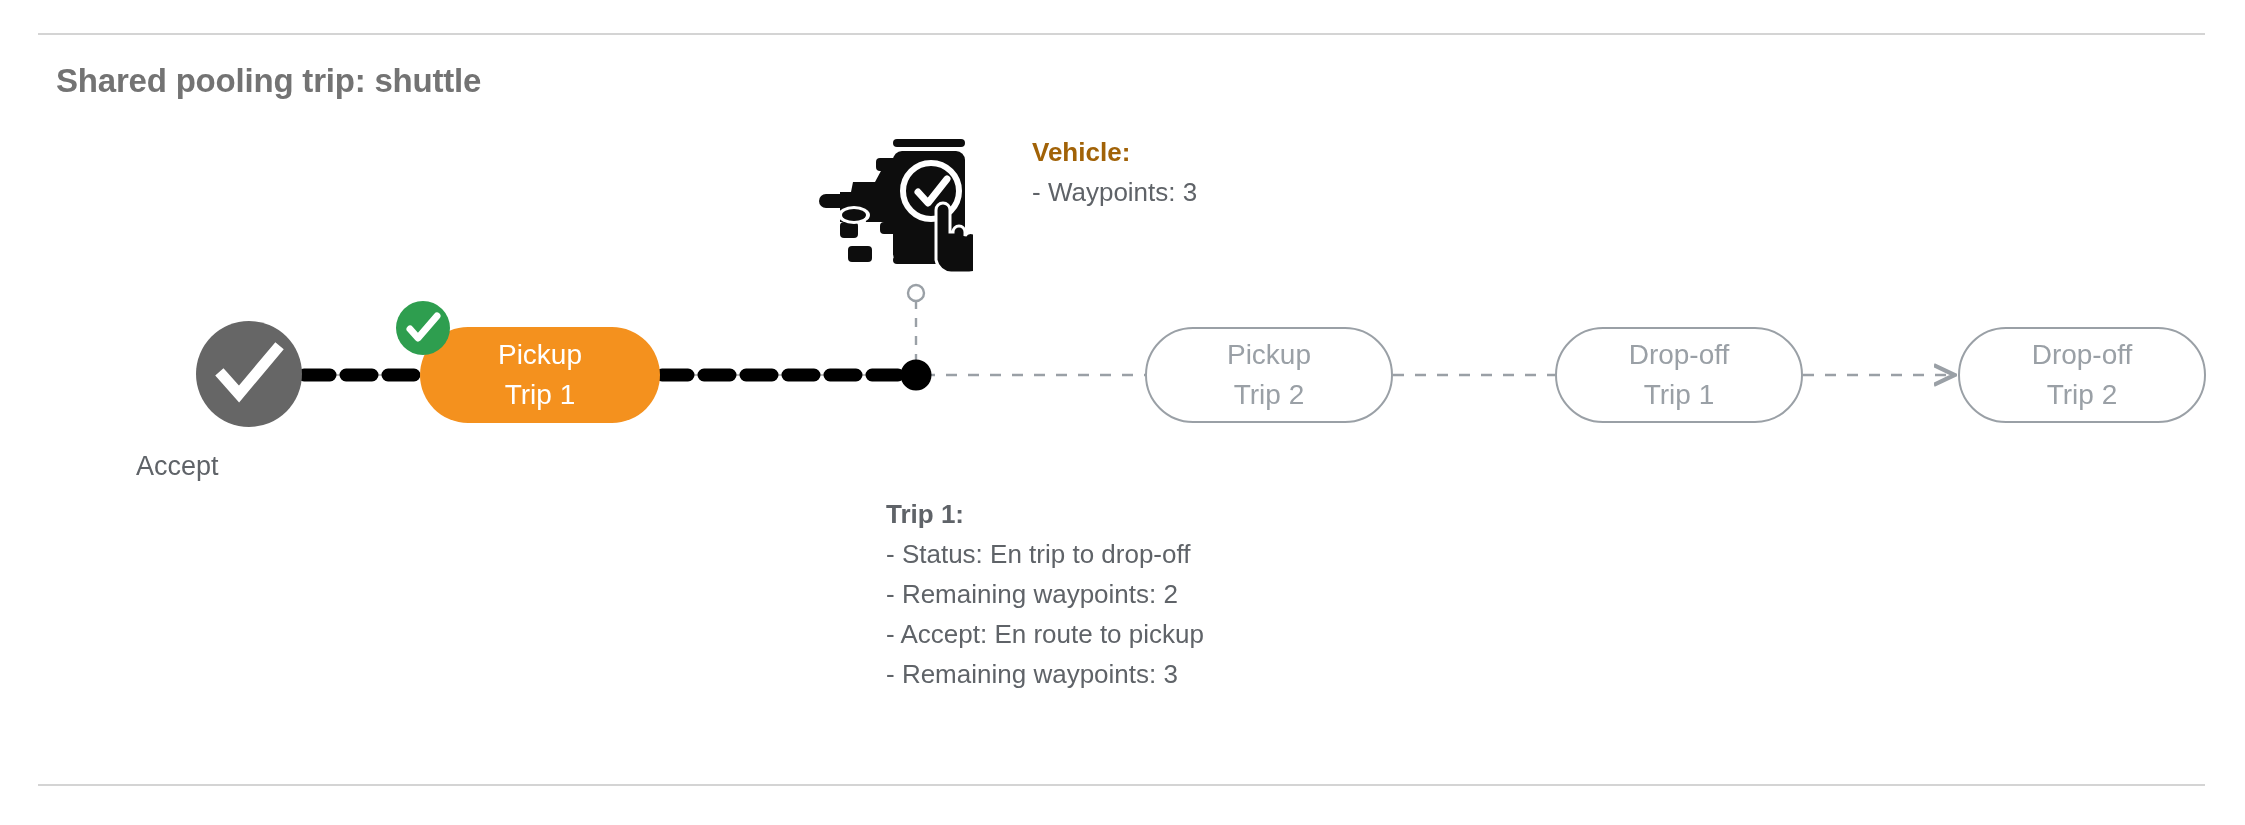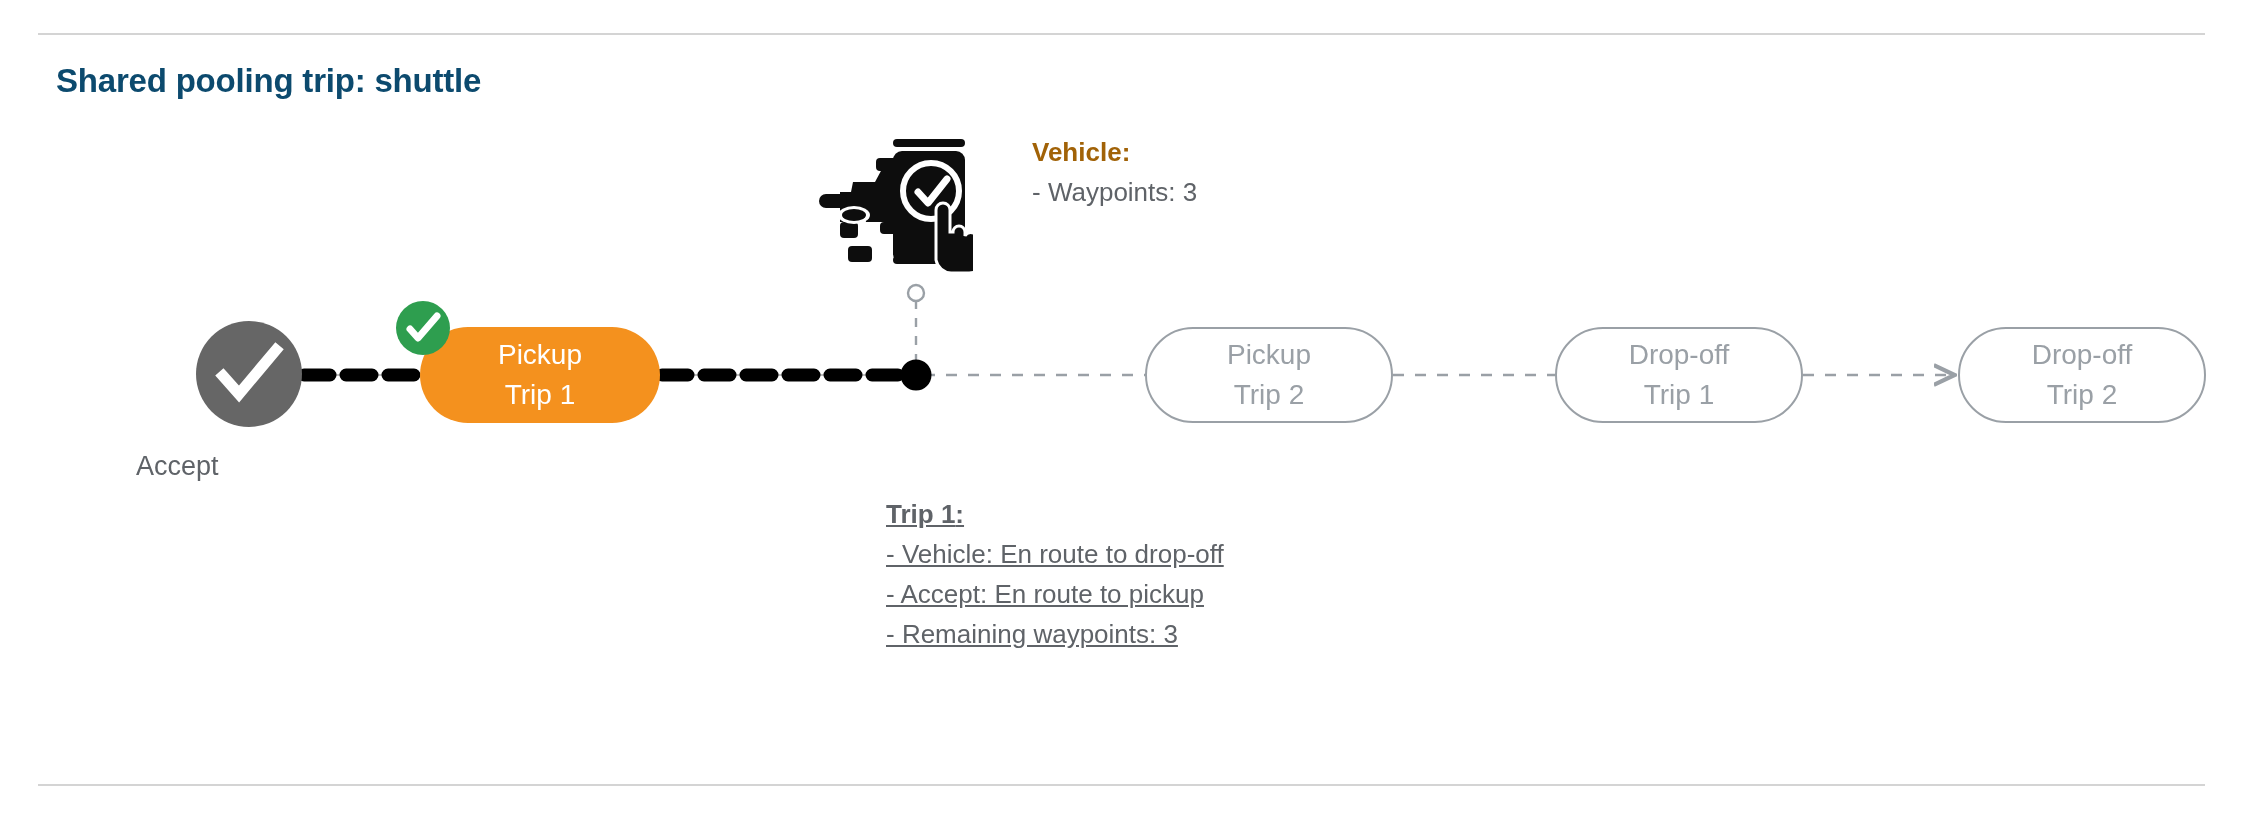--- a/index.html
+++ b/index.html
@@ -24,21 +24,21 @@
   }
   #divider-top { top: 33px; }
   #divider-bottom { top: 784px; }
 
   #page-title {
     position: absolute;
     left: 56px;
     top: 62px;
     font-size: 33px;
     font-weight: bold;
-    color: #0c4a6e;
+    color: #737373;
     letter-spacing: -0.2px;
     white-space: nowrap;
   }
 
   
   #diagram {
     position: absolute;
     left: 0;
     top: 0;
     width: 2245px;
@@ -150,21 +150,20 @@
 
   
   #trip-info {
     position: absolute;
     left: 886px;
     top: 494px;
     font-size: 26px;
     line-height: 40px;
     color: #5f6368;
     white-space: nowrap;
-    text-decoration: underline;
   }
   #trip-info .hd { font-weight: bold; color: #5f6368; }
   #trip-info .row { height: 40px; }
 </style>
 </head>
 <body>
 
 <div class="divider" id="divider-top"></div>
 <div class="divider" id="divider-bottom"></div>
 
@@ -273,18 +272,19 @@
 
   <div class="node-outline" id="node-dropoff2">
     <span>Drop-off</span>
     <span>Trip 2</span>
   </div>
 
   <div id="trip-info">
     <div class="row">
       <span class="hd">Trip 1</span><span class="hd">:</span>
     </div>
-    <div class="row">- Vehicle:  En route to drop-off</div>
+    <div class="row">- Status:  En trip to drop-off</div>
+    <div class="row">- Remaining waypoints: 2</div>
     <div class="row">- Accept:  En route to pickup</div>
     <div class="row">- Remaining waypoints: 3</div>
   </div>
 
 </div>
 
 </body></html>

